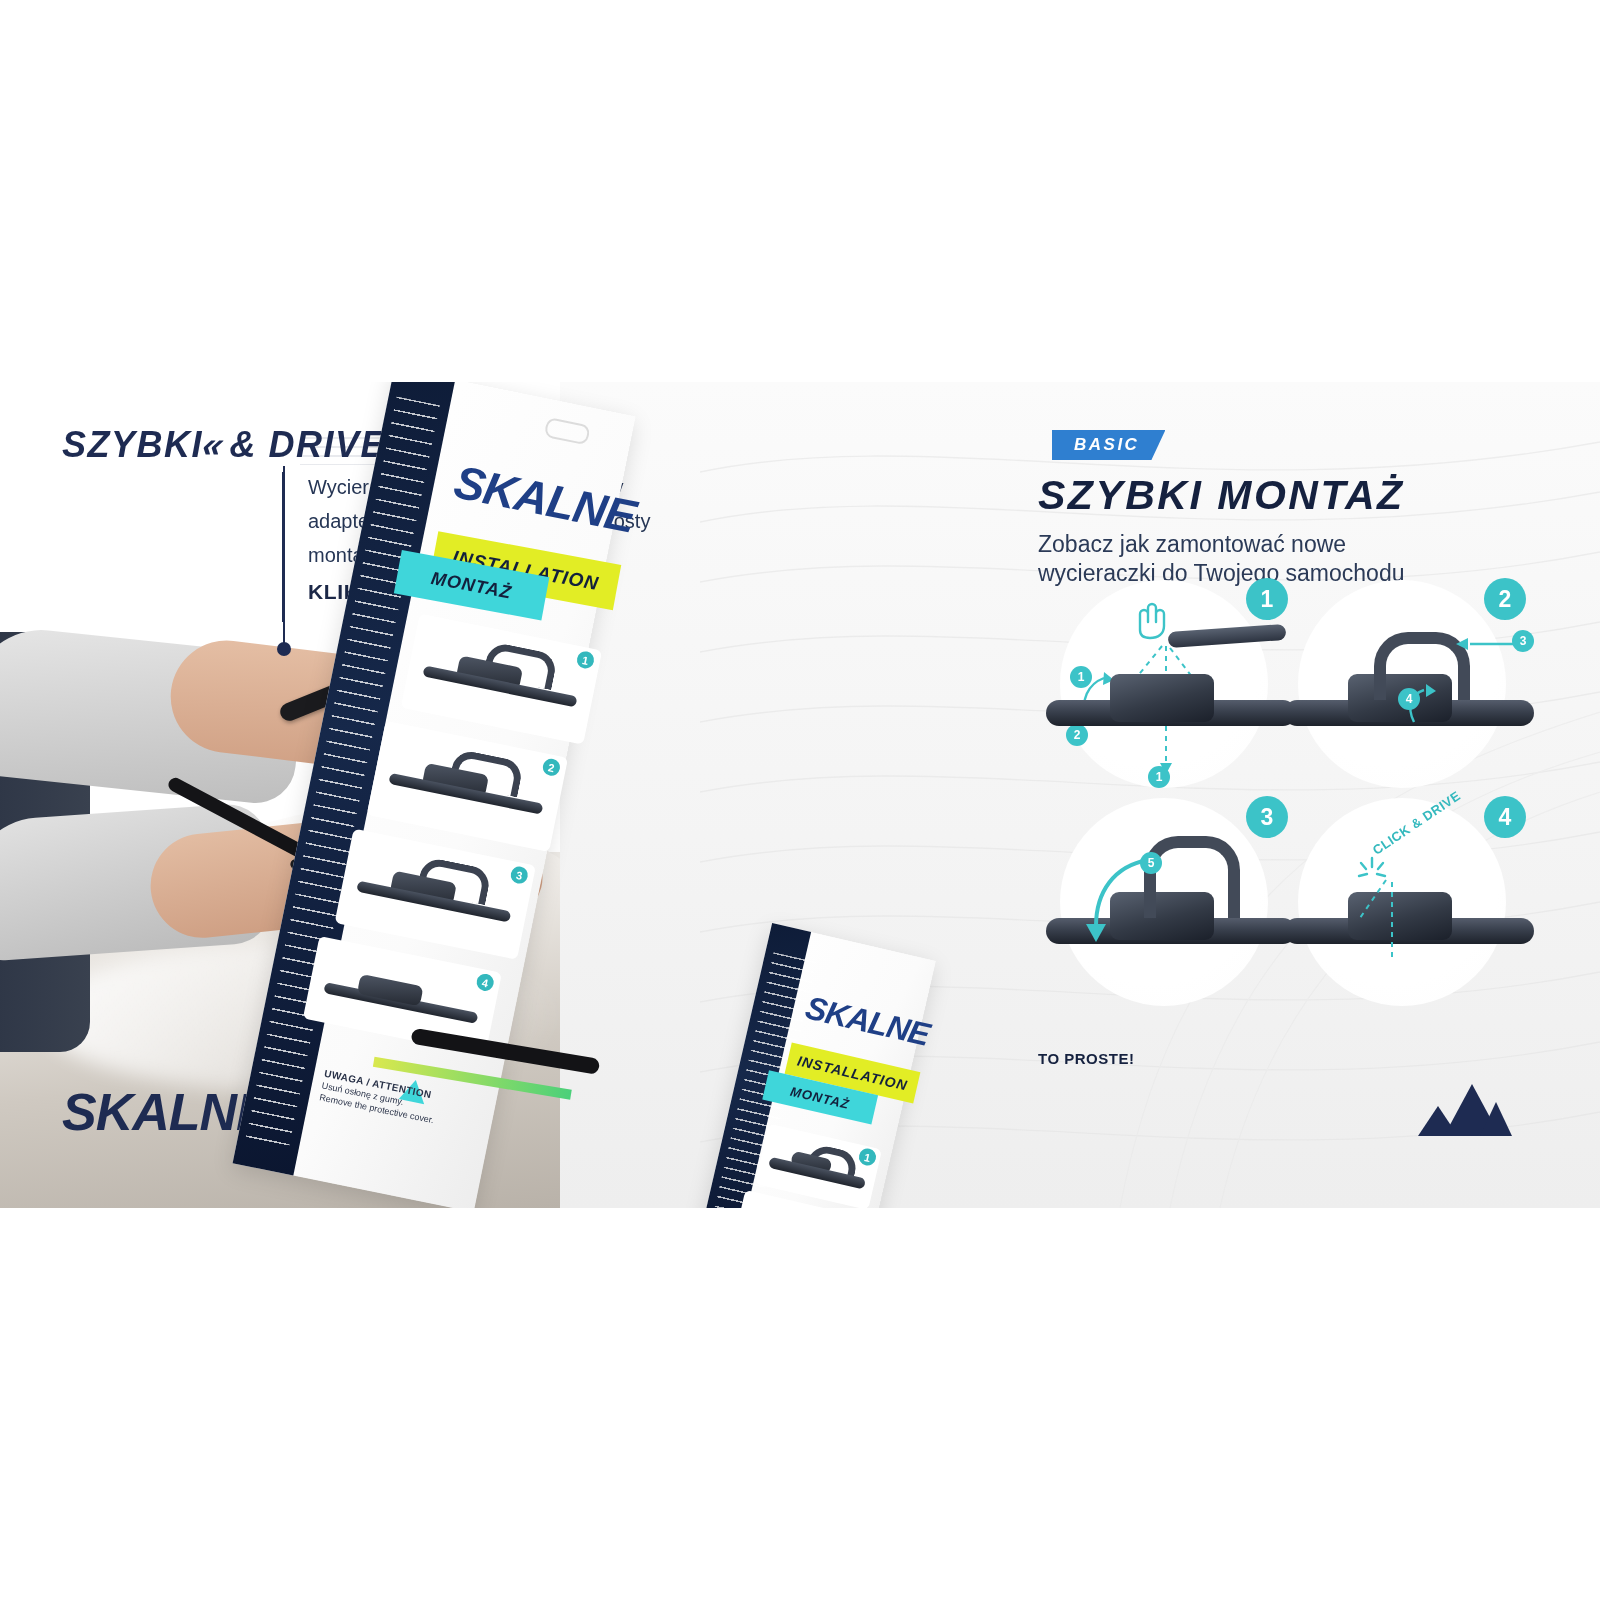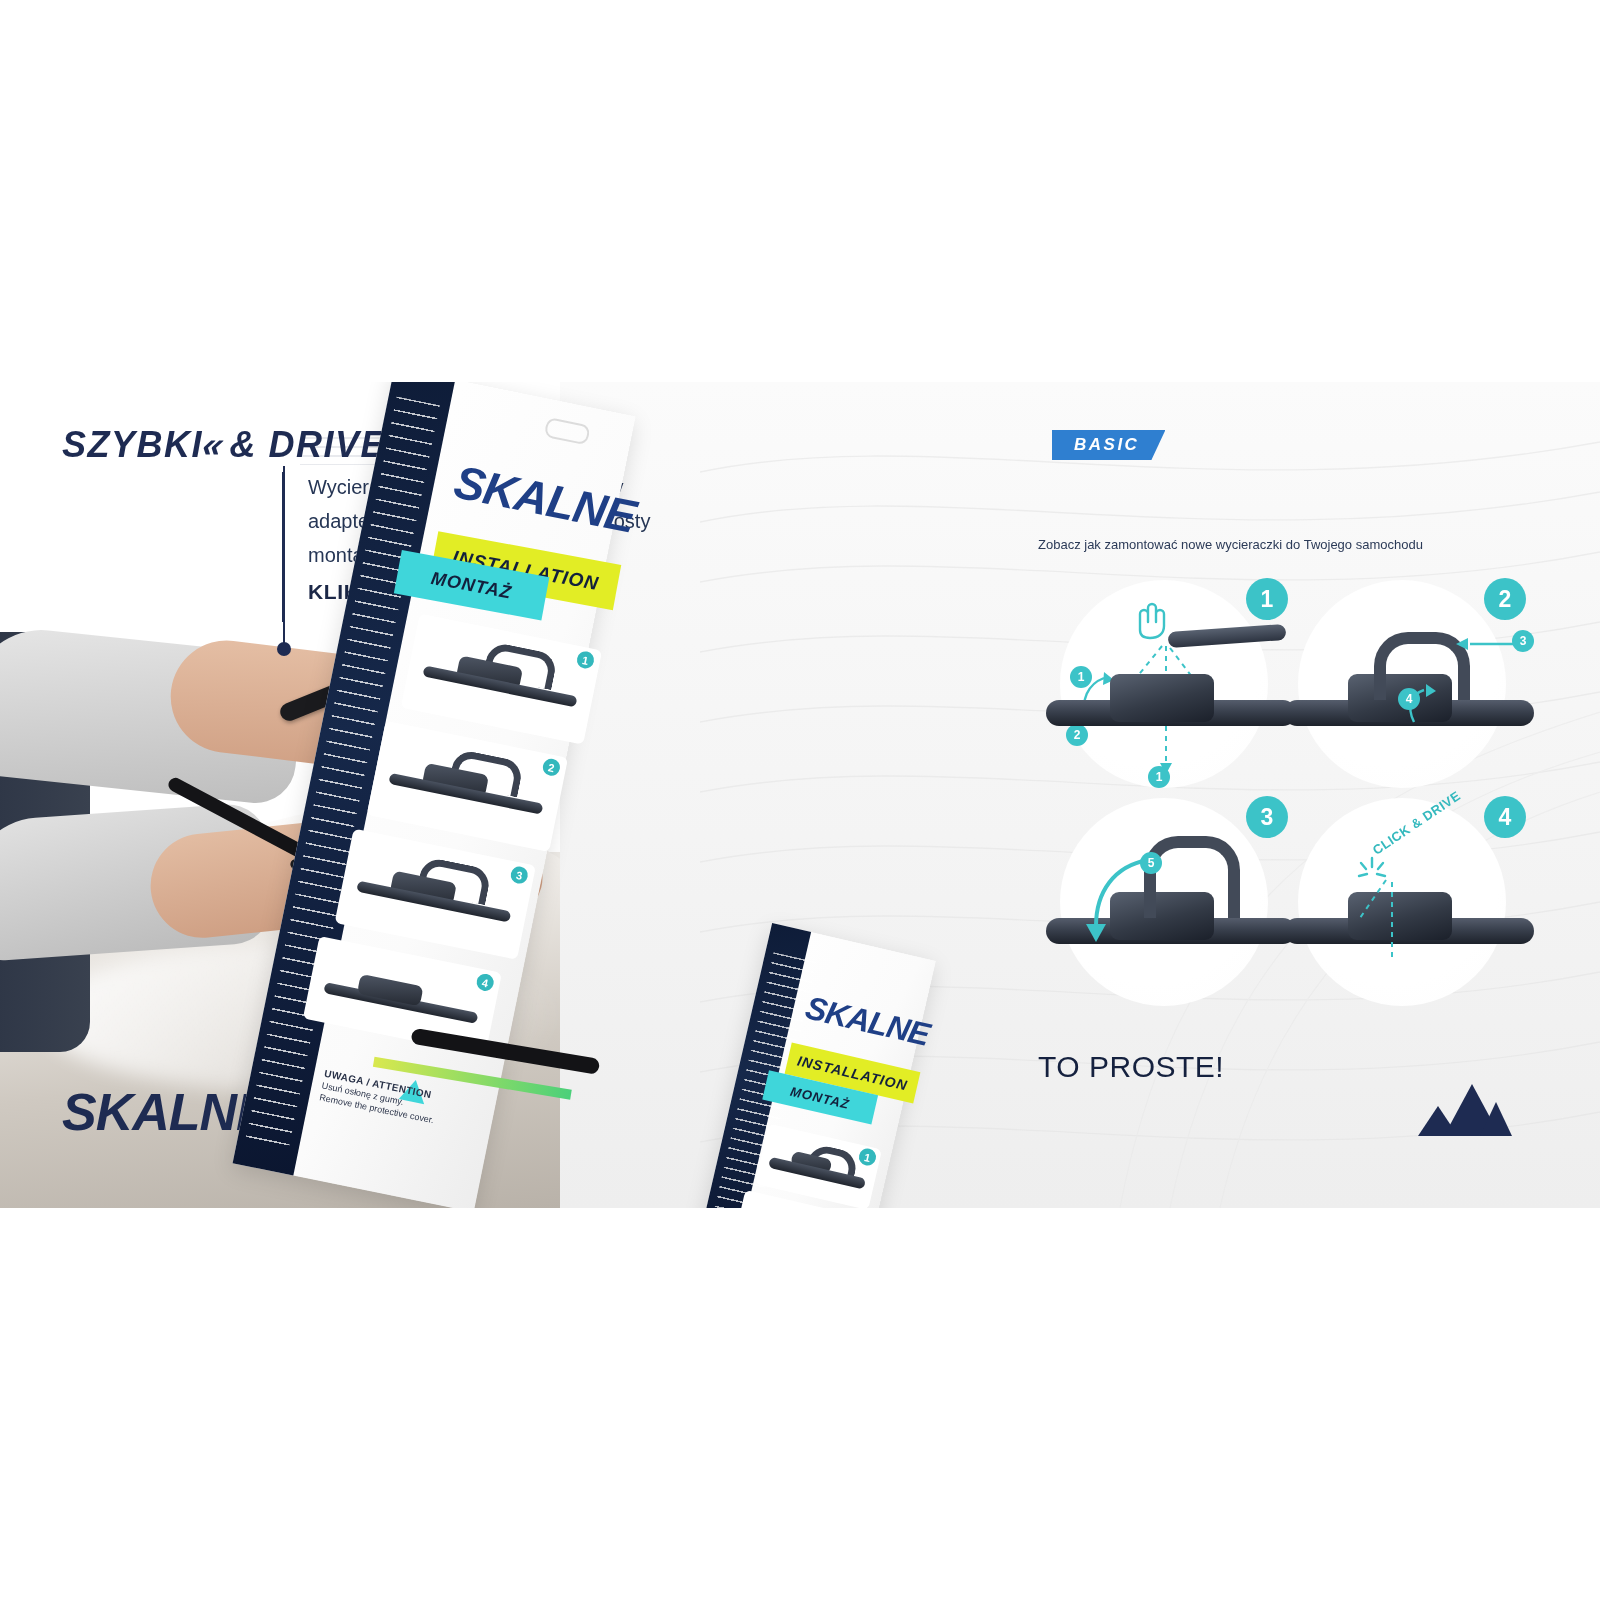--- a/index.html
+++ b/index.html
@@ -123,42 +123,42 @@
        background:#131316;transform:rotate(-2deg);}
 
   
   .right{position:absolute;left:1030px;top:0;width:570px;height:826px;}
   .badge-basic{position:absolute;left:22px;top:48px;height:30px;padding:0 26px 0 22px;
        background:#2f7fd0;color:#ffffff;font-size:17px;font-weight:bold;font-style:italic;
        letter-spacing:2.5px;display:flex;align-items:center;
        clip-path:polygon(0 0,100% 0,calc(100% - 14px) 100%,0 100%);}
   .h-title{position:absolute;left:8px;top:90px;font-size:41px;font-weight:bold;font-style:italic;
        letter-spacing:2.5px;color:#15213f;}
-  .h-sub{position:absolute;left:8px;top:148px;width:420px;font-size:13px;line-height:29px;color:#2b3a57;}
+  .h-sub{position:absolute;left:8px;top:148px;width:420px;font-size:23px;line-height:29px;color:#2b3a57;}
 
   .steps{position:absolute;left:0px;top:196px;width:560px;height:430px;}
   .step{position:absolute;width:262px;height:212px;}
   .step .circle{position:absolute;left:20px;top:2px;width:208px;height:208px;border-radius:50%;
        background:radial-gradient(circle at 45% 38%,#ffffff 62%,#fdfdfd 100%);}
   .step .num{position:absolute;width:42px;height:42px;border-radius:50%;background:#3cc3c8;
        color:#ffffff;font-size:23px;font-weight:bold;display:flex;align-items:center;
        justify-content:center;right:14px;top:0;}
   .wiperbody{position:absolute;left:6px;top:122px;width:250px;height:26px;border-radius:13px;
        background:linear-gradient(180deg,#555d6c 0%,#39404d 45%,#1d222b 100%);}
   .adapterblk{position:absolute;left:70px;top:96px;width:104px;height:48px;border-radius:9px;
        background:linear-gradient(165deg,#596271 0%,#333a46 55%,#1b202a 100%);}
   .armhook{position:absolute;left:96px;top:54px;width:72px;height:56px;
        border:12px solid #424a58;border-bottom:none;border-radius:34px 34px 0 0;}
   .armbar{position:absolute;left:112px;top:66px;width:150px;height:16px;border-radius:8px;
        background:linear-gradient(180deg,#596271,#2c3340);transform:rotate(-4deg);}
   .tlabel{position:absolute;color:#35b9be;font-size:11px;font-weight:bold;letter-spacing:.5px;}
   .tnum{position:absolute;width:22px;height:22px;border-radius:50%;background:#3cc3c8;color:#fff;
        font-size:12px;font-weight:bold;display:flex;align-items:center;justify-content:center;}
 
-  .proste-h{position:absolute;left:8px;top:668px;font-size:30px;font-weight:normal;letter-spacing:.5px;
+  .proste-h{position:absolute;left:8px;top:668px;font-size:15px;font-weight:bold;letter-spacing:.5px;
        color:#15213f;}
   .proste-p{position:absolute;left:8px;top:702px;width:330px;font-size:19px;line-height:29px;color:#2b3a57;}
   .mtn{position:absolute;right:86px;top:700px;}
 </style>
 </head>
 <body>
 
 <div id="stage">
 
   <div class="banner">
@@ -276,20 +276,21 @@
       </div>
       <div class="mini" style="left:34px;top:266px;width:116px;height:58px;">
         
         
       </div>
     </div>
 
     <div class="right">
 
       <div class="badge-basic">BASIC</div>
+      <div class="h-title">SZYBKI MONTAŻ</div>
       <div class="h-sub">Zobacz jak zamontować nowe wycieraczki do Twojego samochodu</div>
 
       <div class="steps">
 
         <div class="step" style="left:10px;top:0;">
           <div class="circle"></div>
           <div class="num">1</div>
           <svg style="position:absolute;left:86px;top:22px;" width="50" height="42" viewBox="0 0 50 42">
             <path d="M14 30 L14 14 a4 4 0 0 1 8 0 l0 8 0-14 a4 4 0 0 1 8 0 l0 14 0-8 a4 4 0 0 1 8 0 l0 12 c0 8 -6 12 -14 12 -8 0 -10 -4 -10 -8 z" fill="none" stroke="#3cc3c8" stroke-width="2.4" stroke-linejoin="round"></path>
           </svg>

